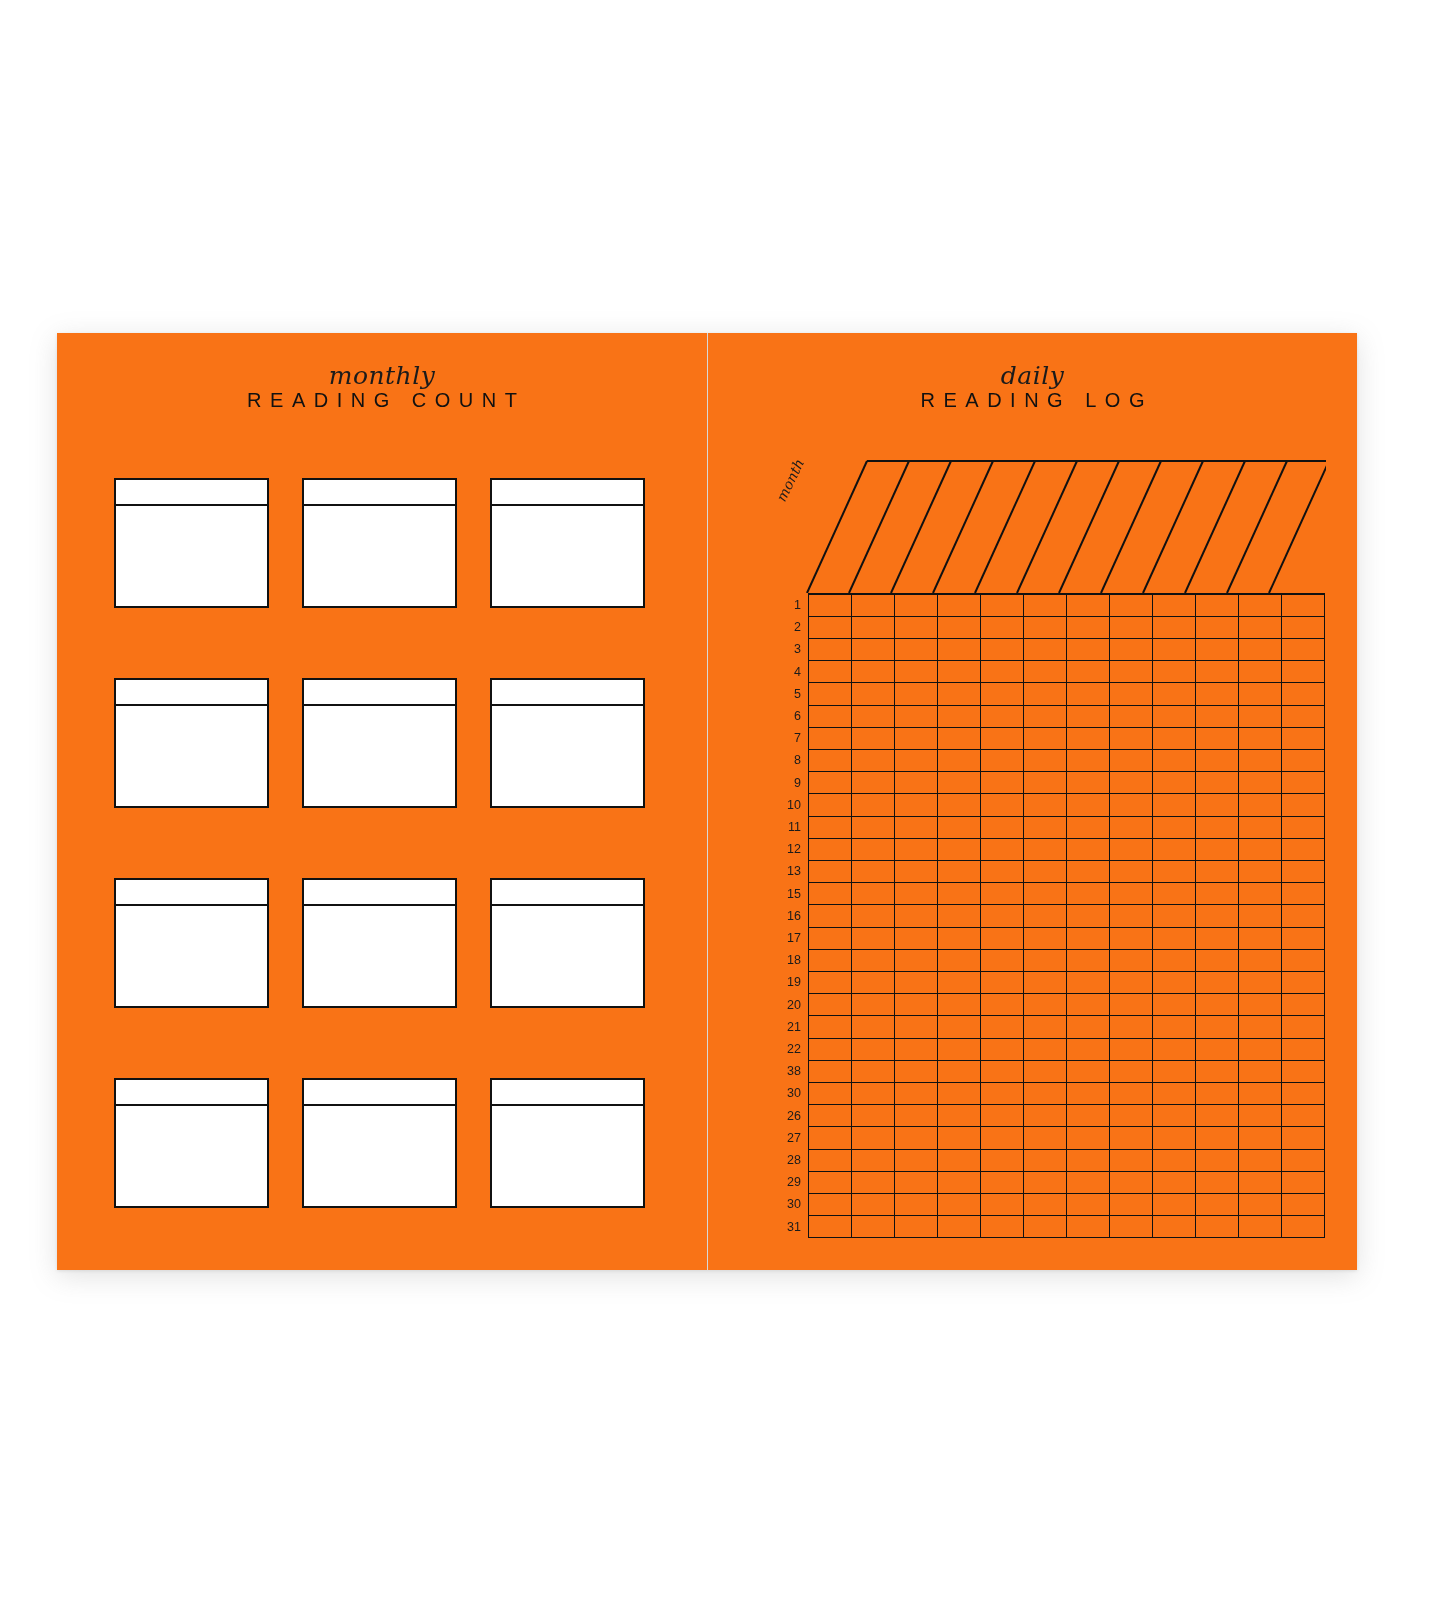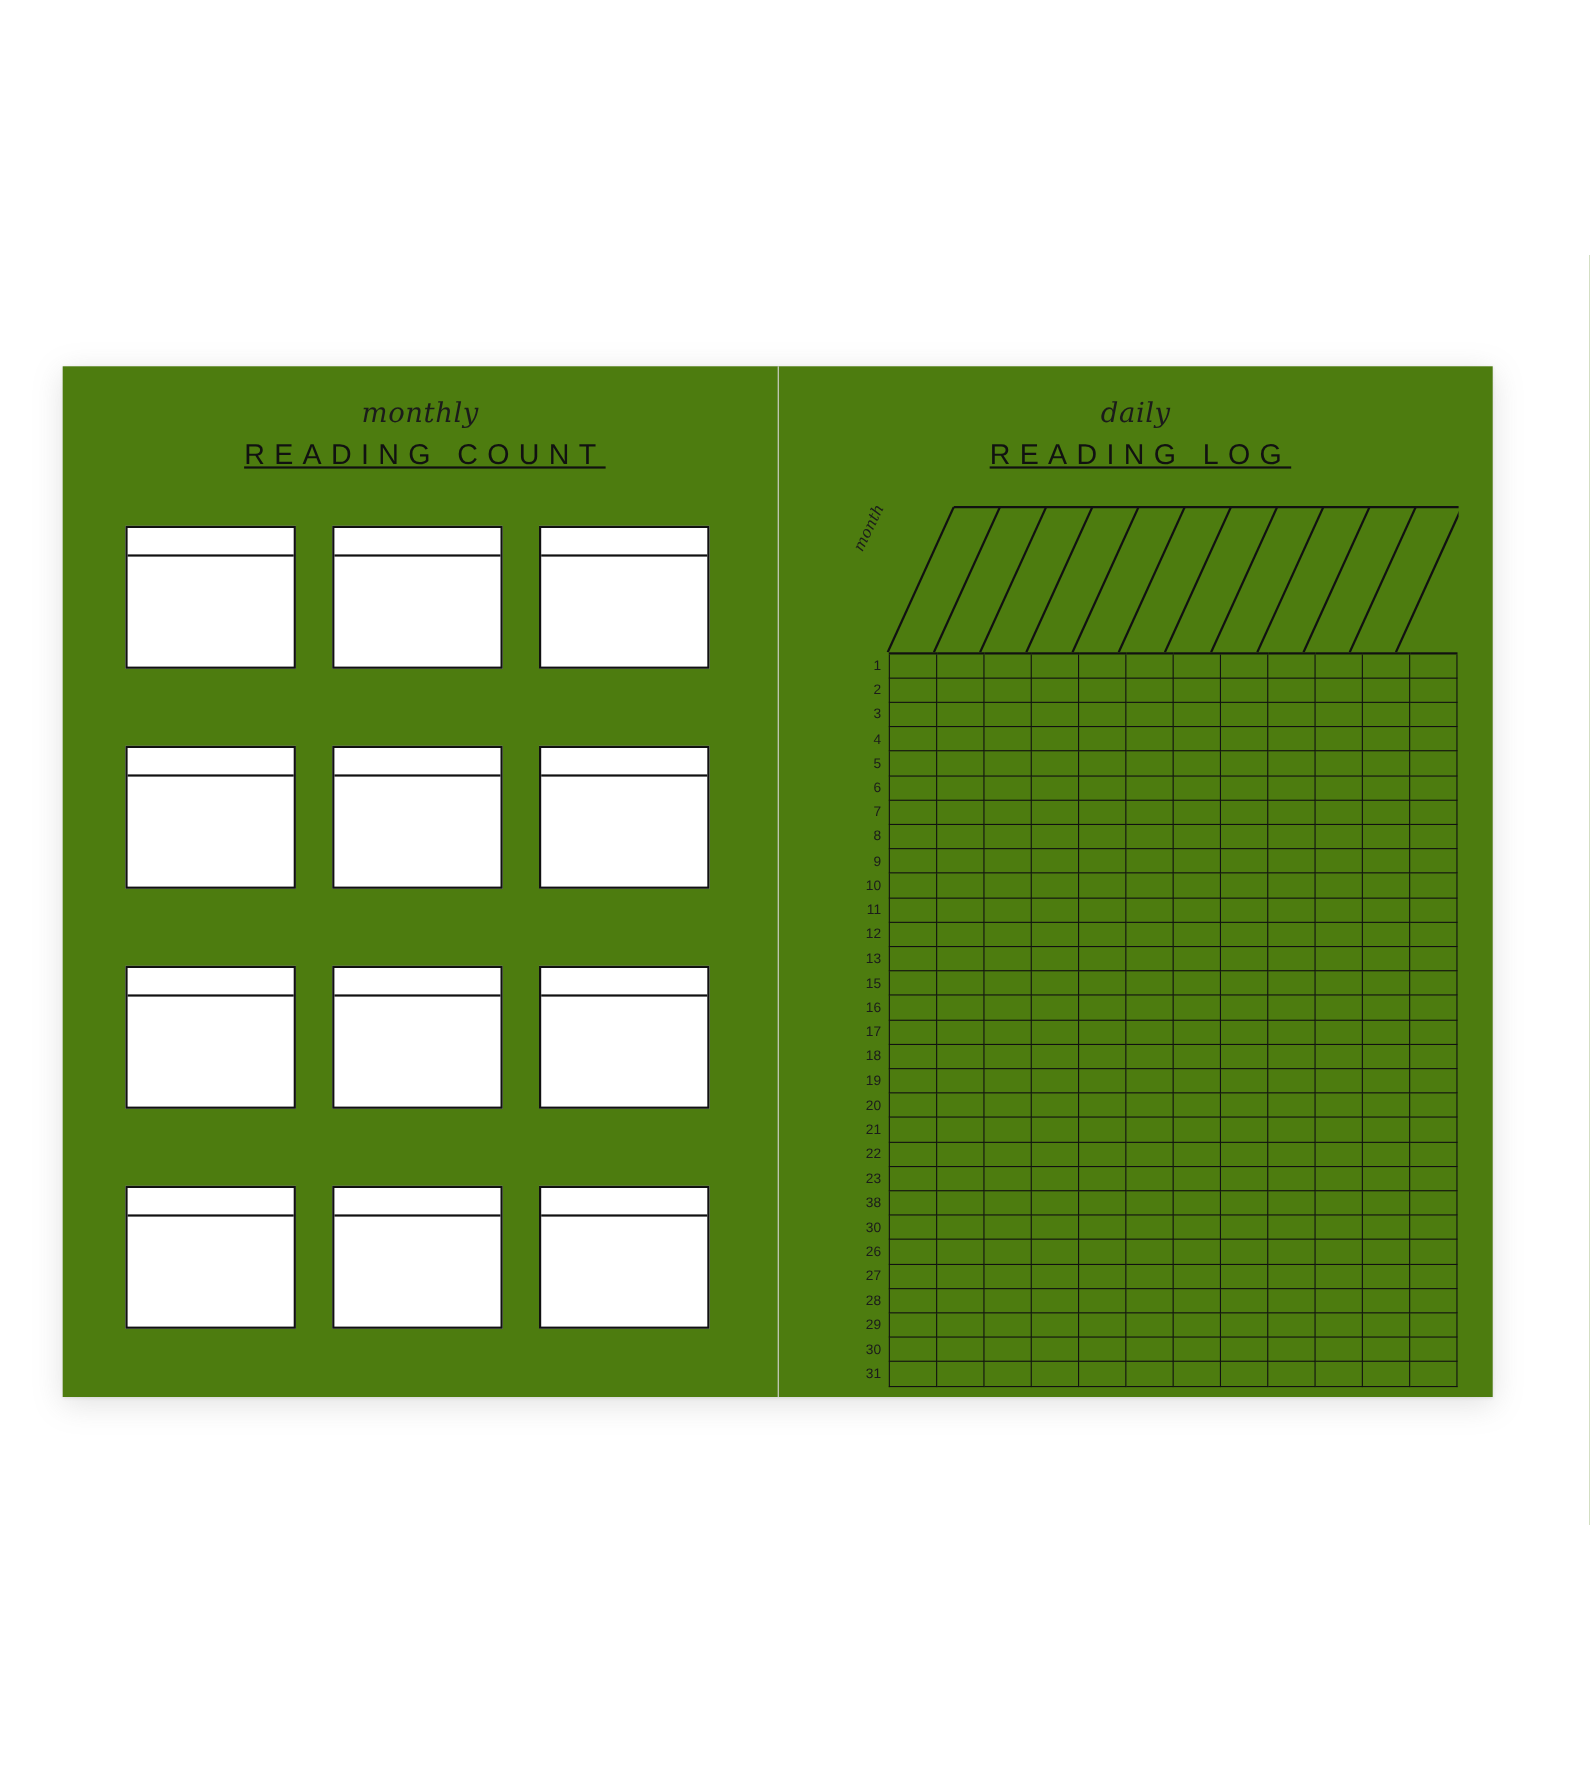--- a/index.html
+++ b/index.html
@@ -14,21 +14,21 @@
     position: relative;
     overflow: hidden;
   }
 
   #spread {
     position: absolute;
     left: 57px;
     top: 333px;
     width: 1300px;
     height: 937px;
-    background: #4d7c0f;
+    background: #f97316;
     box-shadow: 0 6px 26px rgba(120,120,120,0.22), 0 1px 3px rgba(120,120,120,0.18);
   }
 
   #gutter {
     position: absolute;
     left: 650px;
     top: 0;
     width: 1px;
     height: 937px;
     background: #d8d8d8;
@@ -49,27 +49,26 @@
   .head-script {
     font-family: "DejaVu Serif", serif;
     font-style: italic;
     font-size: 25px;
     color: #1b1b1b;
     letter-spacing: 0.5px;
     line-height: 1;
   }
   .head-title {
     font-family: "Liberation Sans", sans-serif;
-    font-size: 26px;
+    font-size: 20px;
     letter-spacing: 8.5px;
     color: #111111;
-    margin-top: 12px;
+    margin-top: 2px;
     line-height: 1;
     text-indent: 8.5px;
-    text-decoration: underline;
   }
 
   
   #count-grid {
     position: absolute;
     left: 57px;
     top: 145px;
     width: 540px;
     display: grid;
     grid-template-columns: repeat(3, 155px);
@@ -555,35 +554,20 @@
                 <td class="cell"></td>
                 <td class="cell"></td>
                 <td class="cell"></td>
                 <td class="cell"></td>
                 <td class="cell"></td>
                 <td class="cell"></td>
                 <td class="cell"></td>
                 <td class="cell"></td>
               </tr>
             <tr>
-                <td class="daynum">23</td>
-                <td class="cell"></td>
-                <td class="cell"></td>
-                <td class="cell"></td>
-                <td class="cell"></td>
-                <td class="cell"></td>
-                <td class="cell"></td>
-                <td class="cell"></td>
-                <td class="cell"></td>
-                <td class="cell"></td>
-                <td class="cell"></td>
-                <td class="cell"></td>
-                <td class="cell"></td>
-              </tr>
-            <tr>
                 <td class="daynum">38</td>
                 <td class="cell"></td>
                 <td class="cell"></td>
                 <td class="cell"></td>
                 <td class="cell"></td>
                 <td class="cell"></td>
                 <td class="cell"></td>
                 <td class="cell"></td>
                 <td class="cell"></td>
                 <td class="cell"></td>

